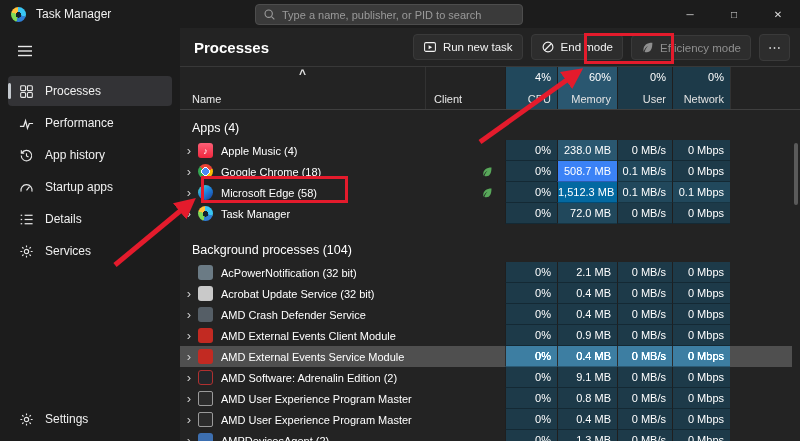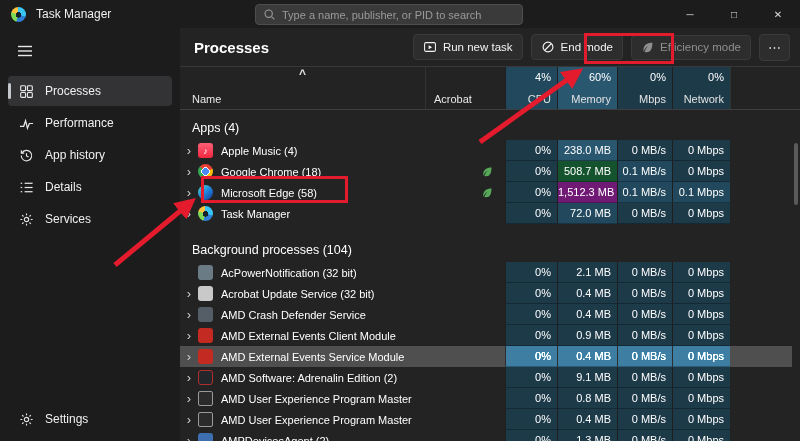--- a/index.html
+++ b/index.html
@@ -35,21 +35,21 @@
   .sicon { width:16px; height:16px; display:flex; align-items:center; justify-content:center; }
   .slabel { font-size:12px; color:#f0f0f0; }
   .side-item.settings { position:absolute; bottom:7px; left:8px; right:8px; margin:0; }
   
   .main { position:absolute; top:28px; left:180px; right:0; bottom:0; background:#232323; }
   .toolbar { height:38px; display:flex; align-items:center; padding:0 10px 0 14px; }
   .t-title { font-size:15px; font-weight:700; color:#fff; margin-right:auto; }
   .tbtn { display:flex; align-items:center; gap:6px; padding:5px 9px; margin-left:8px;
     background:#2d2d2d; border:1px solid #3a3a3a; border-radius:4px;
     color:#f2f2f2; font-size:11.5px; white-space:nowrap; }
-  .tbtn.disabled { color:#8f8f8f; }
+  .tbtn.disabled { color:#8f8f8f;align-items:flex-end; }
   .tbtn.more { padding:5px 8px; font-size:13px; }
   
   .thead { height:44px; display:flex; border-top:1px solid #383838; border-bottom:1px solid #3f3f3f; }
   .h-name { width:245px; position:relative; }
   .h-caret { position:absolute; top:1px; left:0; right:0; text-align:center;
     font-size:12px; font-weight:700; color:#e0e0e0; line-height:12px; }
   .h-name-label { position:absolute; bottom:4px; left:12px; font-size:11px; color:#e8e8e8; }
   .h-status { width:80px; border-left:1px solid #323232; display:flex; align-items:flex-end; padding:0 0 4px 8px; font-size:11px; color:#e8e8e8; }
   .h-stat { display:flex; flex-direction:column; justify-content:space-between; align-items:flex-end;
     padding:4px 6px; border-left:1px solid #1f1f1f; font-size:11px; }
@@ -155,20 +155,31 @@
               <path d="M2.5 2.5v3h3"></path>
               <path d="M8 5.5V8.4l2.2 1.2"></path>
             </g>
           </svg>
         </span>
         <span class="slabel">App history</span>
       </div>
       <div class="side-item">
         <span class="sicon">
           <svg class="lineicon" width="15" height="15" viewBox="0 0 16 16">
+            <g fill="none" stroke="#e8e8e8" stroke-width="1.2">
+              <path d="M2.2 12.5a6 6 0 1 1 11.6 0"></path>
+              <line x1="8" y1="11" x2="11.2" y2="7"></line>
+            </g>
+          </svg>
+        </span>
+        <span class="slabel">Startup apps</span>
+      </div>
+      <div class="side-item">
+        <span class="sicon">
+          <svg class="lineicon" width="15" height="15" viewBox="0 0 16 16">
             <g stroke="#e8e8e8" stroke-width="1.3">
               <line x1="6" y1="3.5" x2="14.5" y2="3.5"></line>
               <line x1="6" y1="8" x2="14.5" y2="8"></line>
               <line x1="6" y1="12.5" x2="14.5" y2="12.5"></line>
               <line x1="1.8" y1="3.5" x2="3.4" y2="3.5"></line>
               <line x1="1.8" y1="8" x2="3.4" y2="8"></line>
               <line x1="1.8" y1="12.5" x2="3.4" y2="12.5"></line>
             </g>
           </svg>
         </span>
@@ -233,33 +244,33 @@
       <span>⋯</span>
     </div>
   </div>
 
   <div class="thead">
     <div class="h-name">
       <span class="h-caret">^</span>
       <span class="h-name-label">Name</span>
     </div>
     <div class="h-status">
-      <span>Acrobat</span>
+      <span>Client</span>
     </div>
     <div class="h-stat w-cpu" style="background: rgb(33, 72, 92);">
       <span class="pct">4%</span>
       <span class="lbl">CPU</span>
     </div>
     <div class="h-stat w-mem" style="background: rgb(42, 87, 112);">
       <span class="pct">60%</span>
       <span class="lbl">Memory</span>
     </div>
     <div class="h-stat w-disk" style="background: rgb(29, 58, 73);">
       <span class="pct">0%</span>
-      <span class="lbl">Mbps</span>
+      <span class="lbl">User</span>
     </div>
     <div class="h-stat w-net" style="background: rgb(29, 58, 73);">
       <span class="pct">0%</span>
       <span class="lbl">Network</span>
     </div>
     <div class="h-fill"></div>
   </div>
 
   <div class="rows">
       <div class="group-label">Apps (4)</div>
@@ -283,40 +294,40 @@
           <span class="pname">Google Chrome (18)</span>
         </div>
         <div class="c-status">
           <span>
             <svg class="lineicon" width="12" height="12" viewBox="0 0 16 16">
               <path d="M14 2C7 2 3.2 5.2 3 10.8c0 1 .3 2.7.3 2.7S4.2 8.6 8.6 6.2c-3.2 3-4 7.2-4 7.2.9.3 1.7.3 2.4.3 5.3 0 7-4.8 7-11.7z" fill="#58a85a"></path>
             </svg>
           </span>
         </div>
         <div class="c-stat w-cpu" style="background:#1d3a49">0%</div>
-        <div class="c-stat w-mem" style="background:#14532d">508.7 MB</div>
+        <div class="c-stat w-mem" style="background:#3b82f6">508.7 MB</div>
         <div class="c-stat w-disk" style="background:#21485c">0.1 MB/s</div>
         <div class="c-stat w-net" style="background:#1d3a49">0 Mbps</div>
         <div class="c-fill"></div>
       </div>
       <div class="prow">
         <div class="c-name">
           <span class="chev">›</span>
           <span class="pic edge"></span>
           <span class="pname">Microsoft Edge (58)</span>
         </div>
         <div class="c-status">
           <span>
             <svg class="lineicon" width="12" height="12" viewBox="0 0 16 16">
               <path d="M14 2C7 2 3.2 5.2 3 10.8c0 1 .3 2.7.3 2.7S4.2 8.6 8.6 6.2c-3.2 3-4 7.2-4 7.2.9.3 1.7.3 2.4.3 5.3 0 7-4.8 7-11.7z" fill="#58a85a"></path>
             </svg>
           </span>
         </div>
         <div class="c-stat w-cpu" style="background:#1d3a49">0%</div>
-        <div class="c-stat w-mem" style="background:#701a75">1,512.3 MB</div>
+        <div class="c-stat w-mem" style="background:#0369a1">1,512.3 MB</div>
         <div class="c-stat w-disk" style="background:#21485c">0.1 MB/s</div>
         <div class="c-stat w-net" style="background:#21485c">0.1 Mbps</div>
         <div class="c-fill"></div>
       </div>
       <div class="prow">
         <div class="c-name">
           <span class="chev">›</span>
           <span class="pic tmx"></span>
           <span class="pname">Task Manager</span>
         </div>

